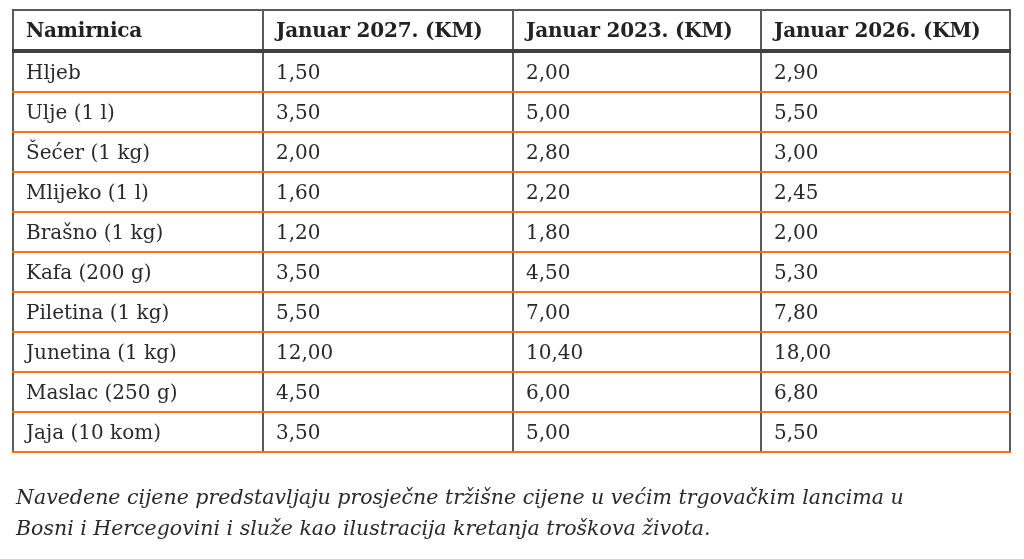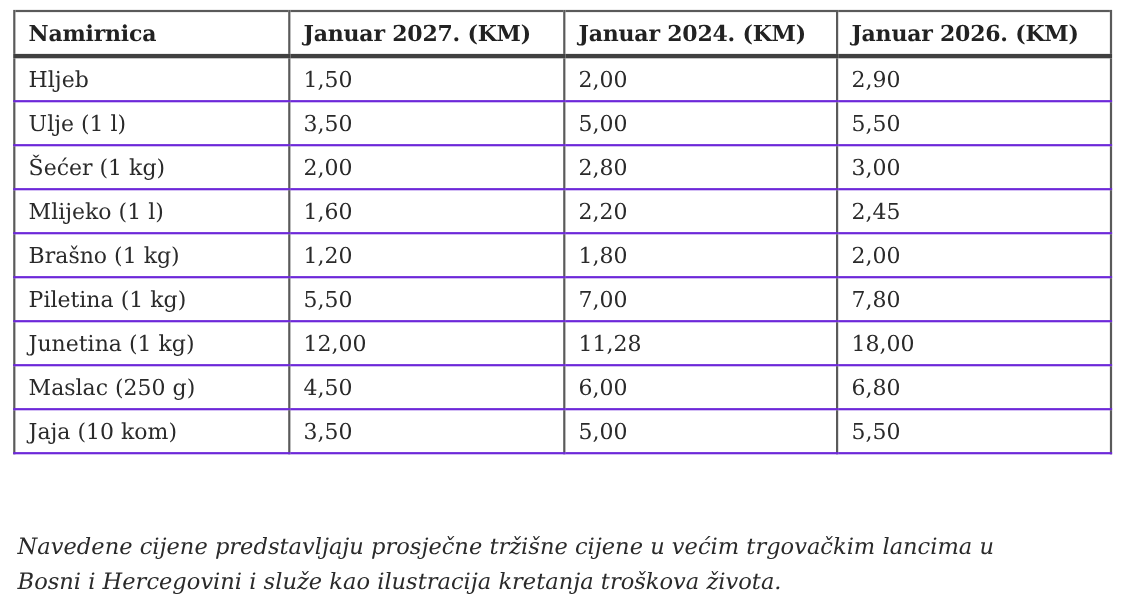--- a/index.html
+++ b/index.html
@@ -42,21 +42,21 @@
       font-weight: bold;
       font-size: 20px;
       color: #222222;
       border-bottom: 4px solid #404040;
       letter-spacing: -0.2px;
     }
     .price-table td {
       height: 38px;
       font-size: 20px;
       font-weight: normal;
-      border-bottom: 2px solid #6d28d9;
+      border-bottom: 2px solid #f97316;
       color: #2a2a2a;
     }
     .caption {
       position: absolute;
       left: 12px;
       top: 478px;
       width: 1000px;
       font-style: italic;
       font-size: 20.5px;
       line-height: 31px;
@@ -71,21 +71,21 @@
   <colgroup>
     <col class="c1">
       <col class="c2">
       <col class="c3">
       <col class="c4">
   </colgroup>
   <thead>
     <tr>
       <th>Namirnica</th>
       <th>Januar 2027. (KM)</th>
-      <th>Januar 2024. (KM)</th>
+      <th>Januar 2023. (KM)</th>
       <th>Januar 2026. (KM)</th>
     </tr>
   </thead>
   <tbody>
     <tr>
       <td>Hljeb</td>
       <td>1,50</td>
       <td>2,00</td>
       <td>2,90</td>
     </tr>
@@ -107,29 +107,35 @@
       <td>2,20</td>
       <td>2,45</td>
     </tr>
     <tr>
       <td>Brašno (1 kg)</td>
       <td>1,20</td>
       <td>1,80</td>
       <td>2,00</td>
     </tr>
     <tr>
+      <td>Kafa (200 g)</td>
+      <td>3,50</td>
+      <td>4,50</td>
+      <td>5,30</td>
+    </tr>
+    <tr>
       <td>Piletina (1 kg)</td>
       <td>5,50</td>
       <td>7,00</td>
       <td>7,80</td>
     </tr>
     <tr>
       <td>Junetina (1 kg)</td>
       <td>12,00</td>
-      <td>11,28</td>
+      <td>10,40</td>
       <td>18,00</td>
     </tr>
     <tr>
       <td>Maslac (250 g)</td>
       <td>4,50</td>
       <td>6,00</td>
       <td>6,80</td>
     </tr>
     <tr>
       <td>Jaja (10 kom)</td>

